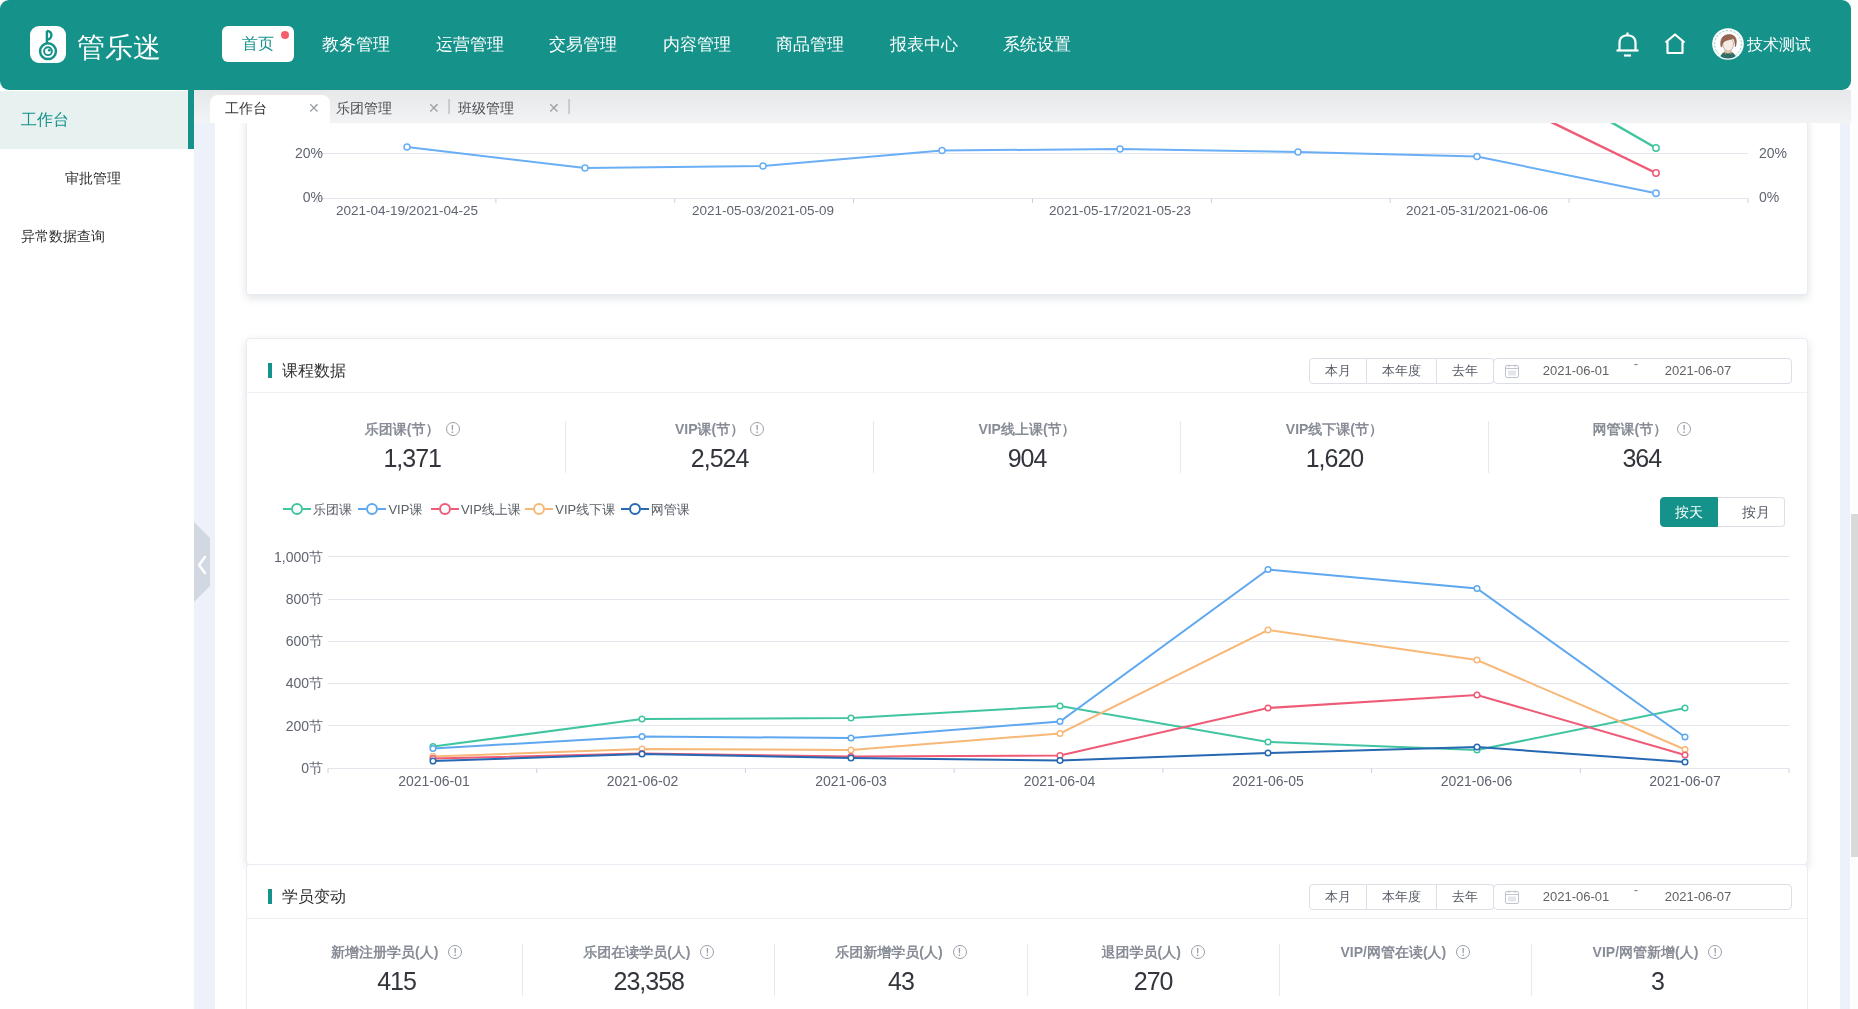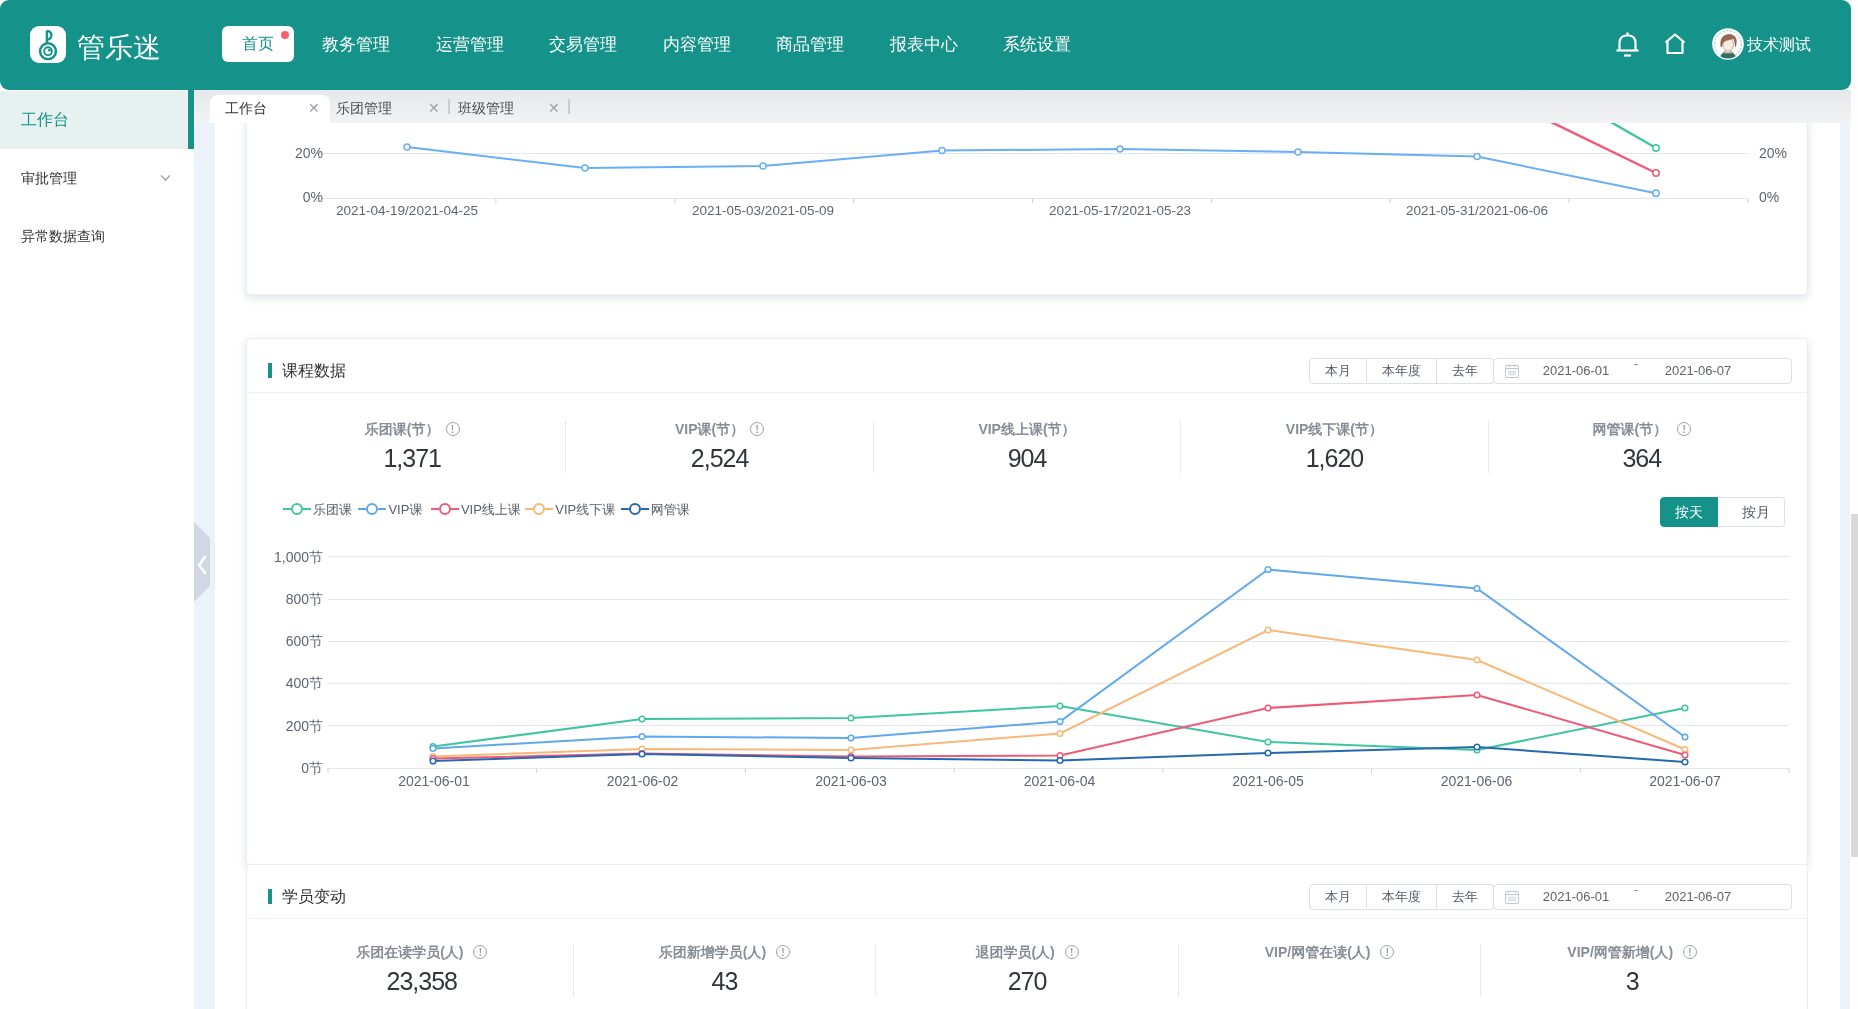--- a/index.html
+++ b/index.html
@@ -110,21 +110,21 @@
       <path d="M13 21 L19 21 L19 24.6 Q16 26.2 13 24.6 Z" fill="#f3ddd2" stroke="#8a7570" stroke-width="0.5"></path>
       <ellipse cx="16.2" cy="16.2" rx="5.3" ry="7" fill="#f9ebe2" stroke="#8a7570" stroke-width="0.5"></ellipse>
       <path d="M8.9 18.5 Q7.6 9.5 13.5 7.2 Q19.5 5.2 23 9 Q25.3 12 23.5 18.7 L22.7 13.3 Q22.4 11.6 21.3 10.6 L14.6 12.3 Q11.3 13.2 10.6 15.2 L9.6 18.8 Z" fill="#996751" stroke="#7a4f3d" stroke-width="0.6"></path>
       <path d="M12.5 23.5 L14.3 24.2 L13.4 26.5 Q12.2 25.6 12.5 23.5 Z M19.7 23.5 L17.9 24.2 L18.8 26.5 Q20 25.6 19.7 23.5 Z" fill="#e2a23b"></path>
     </g>
   </svg>
   <div id="username">技术测试</div>
 </div>
 <div id="sidebar">
   <div id="side-active" class="sideitem">工作台</div>
-  <div class="sideitem" style="top:59px;">审批管理<svg style="position:absolute;left:160px;top:25px;" width="11" height="8" viewBox="0 0 11 8">
+  <div class="sideitem" style="top:59px;margin-left:44px;">审批管理<svg style="position:absolute;left:160px;top:25px;" width="11" height="8" viewBox="0 0 11 8">
         <polyline points="1.2,1.4 5.5,6.2 9.8,1.4" fill="none" stroke="#9ba0a8" stroke-width="1.4"></polyline>
       </svg></div>
   <div class="sideitem" style="top:117px;">异常数据查询</div>
 </div>
 <div id="side-ind"></div>
 <div id="tabbar">
   <div id="tab-active">
       <span style="position:absolute;left:15px;top:5px;">工作台</span>
       <span class="tabx" style="position:absolute;left:98px;top:5px;">✕</span>
     </div>
@@ -360,20 +360,24 @@
             <line x1="10" y1="0.5" x2="10" y2="3" stroke="#c0c4cc"></line>
             <rect x="3" y="6.5" width="8" height="5" fill="#e3e6eb"></rect>
           </svg>
         <span class="d1">2021-06-01</span>
           <span class="sep">-</span>
           <span class="d2">2021-06-07</span>
       </div>
     </div>
     <div class="statrow" style="top:79px; left:24px; width:1512px;">
       <div class="stat stat-b">
+          <div class="lb">新增注册学员(人) <span class="ic-i">!</span></div>
+          <div class="vl">415</div>
+        </div>
+      <div class="stat stat-b">
           <div class="lb">乐团在读学员(人) <span class="ic-i">!</span></div>
           <div class="vl">23,358</div>
         </div>
       <div class="stat stat-b">
           <div class="lb">乐团新增学员(人) <span class="ic-i">!</span></div>
           <div class="vl">43</div>
         </div>
       <div class="stat stat-b">
           <div class="lb">退团学员(人) <span class="ic-i">!</span></div>
           <div class="vl">270</div>

